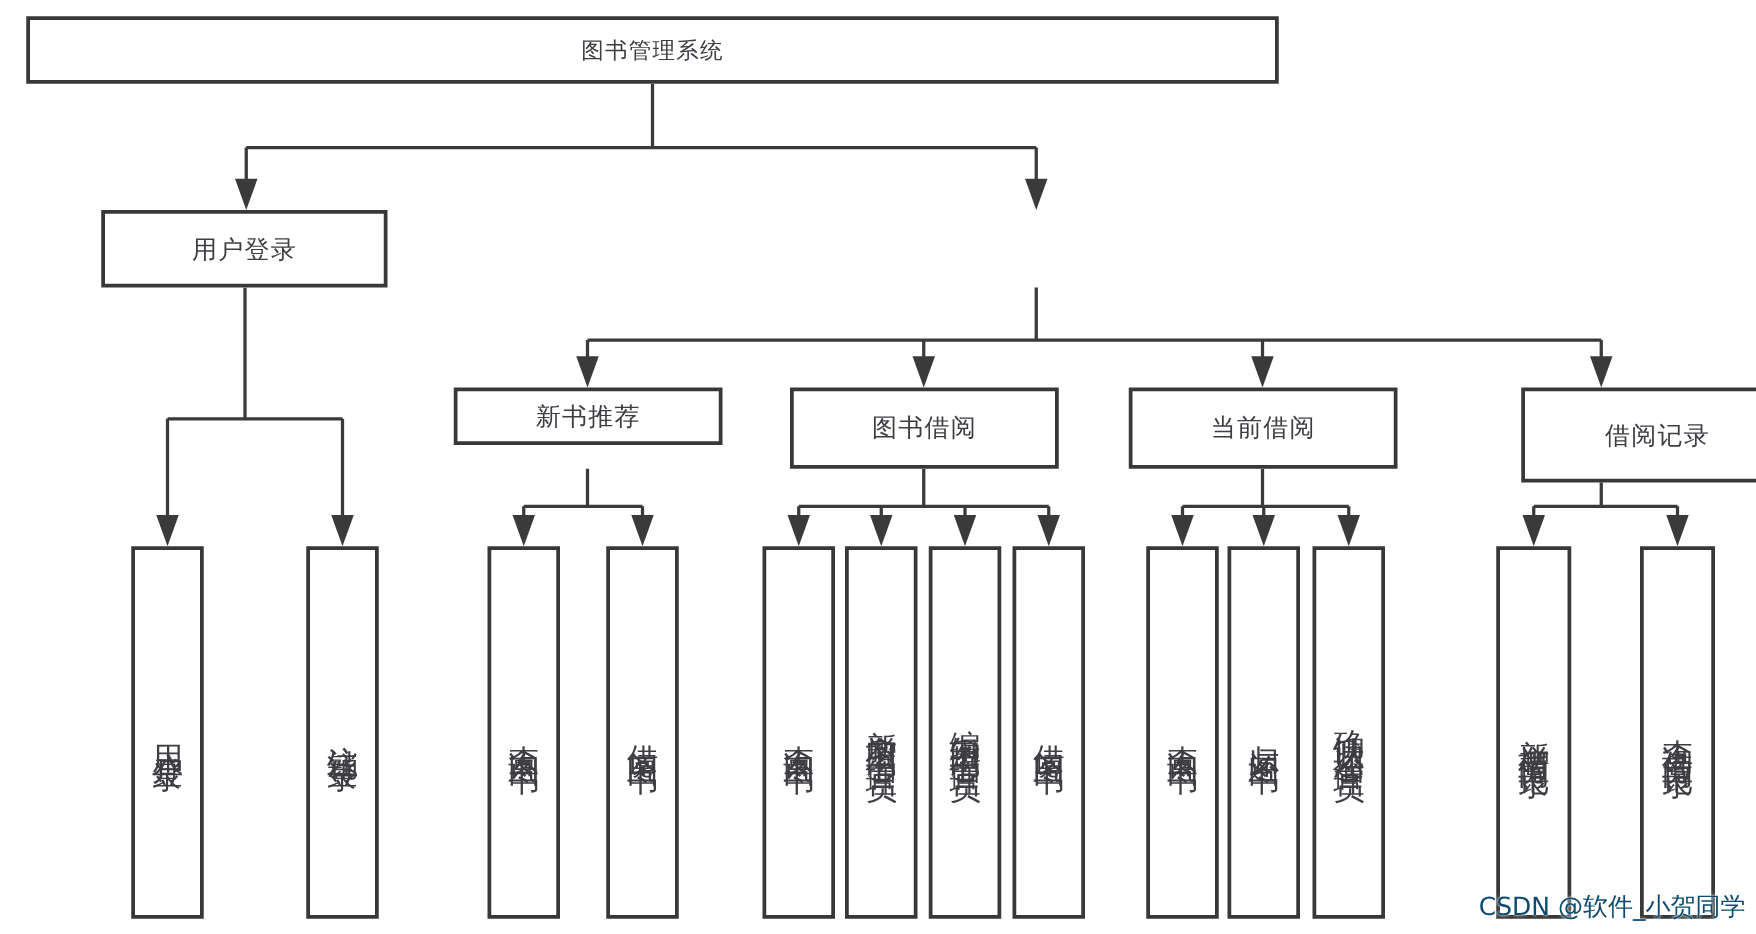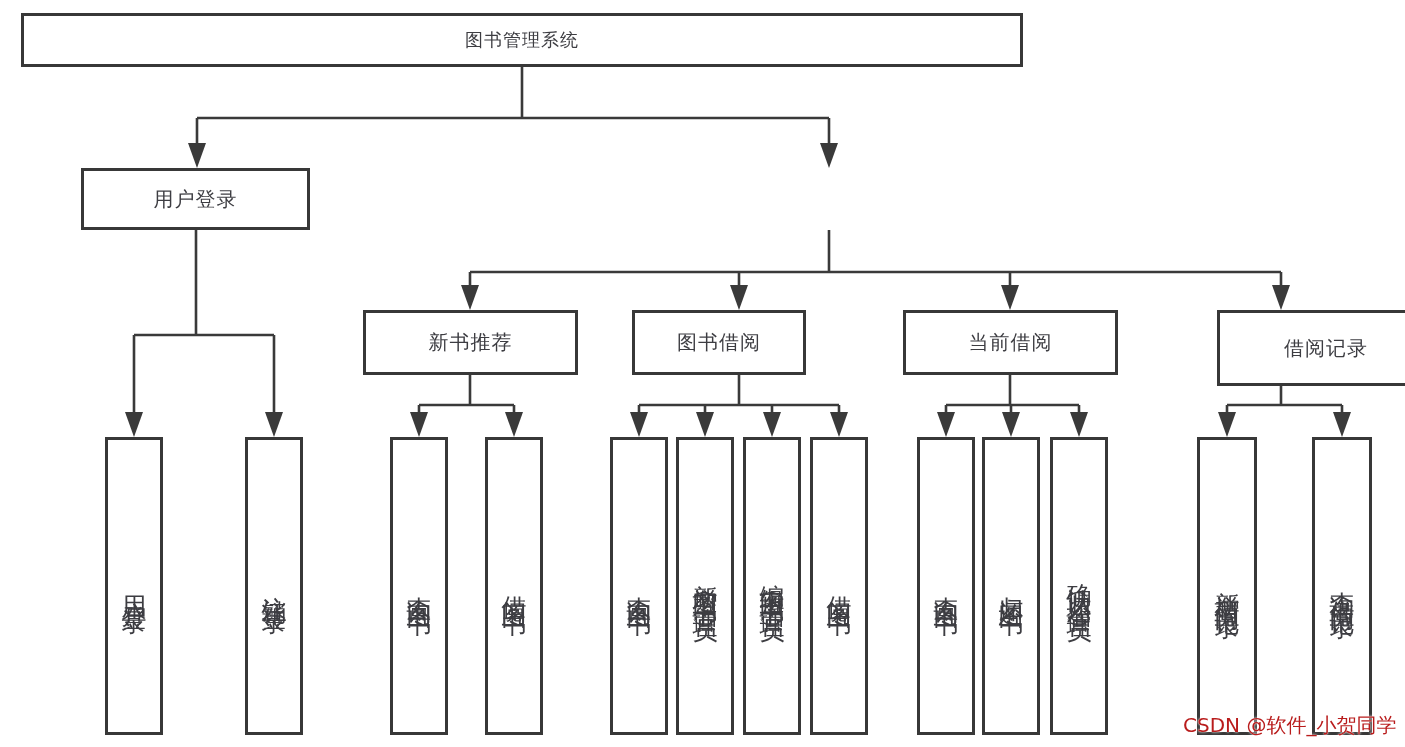--- a/index.html
+++ b/index.html
@@ -28,21 +28,21 @@
     writing-mode:vertical-rl;
     font-size:25px;
     letter-spacing:5px;
     line-height:1;
   }
   .watermark{
     position:absolute;
     left:1183px;top:712px;
     width:212px;
     font-size:20px;
-    color:#b91c1c;
+    color:#0c4a6e;
     text-shadow:0 0 3px #ffffff,0 0 1px #ffffff;
     white-space:nowrap;
     z-index:2;
   }
   .line{stroke:#3a3a3a;stroke-width:2.6;fill:none;}
   .arrow{fill:#3a3a3a;stroke:none;}
 </style>
 </head>
 <body>
 
@@ -95,22 +95,22 @@
       <path class="line" d="M1281 375 V405 M1227 405 H1342 M1227 405 V413 M1342 405 V413"></path>
       <polygon class="arrow" points="1218,412 1236,412 1227,437"></polygon>
       <polygon class="arrow" points="1333,412 1351,412 1342,437"></polygon>
     </g>
   </svg>
 
   <div class="node title-box" style="left:21px;top:13px;width:1002px;height:54px;">图书管理系统</div>
 
   <div class="node hbox" style="left:81px;top:168px;width:229px;height:62px;">用户登录</div>
 
-  <div class="node hbox" style="left:363px;top:310px;width:215px;height:65px;">新书推荐</div>
-  <div class="node hbox" style="left:632px;top:310px;width:174px;height:65px;">图书借阅</div>
+  <div class="node hbox" style="left:363px;top:310px;width:215px;height:46px;">新书推荐</div>
+  <div class="node hbox" style="left:632px;top:310px;width:215px;height:65px;">图书借阅</div>
   <div class="node hbox" style="left:903px;top:310px;width:215px;height:65px;">当前借阅</div>
   <div class="node hbox" style="left:1217px;top:310px;width:218px;height:76px;">借阅记录</div>
 
   <div class="node vbox" style="left:105px;top:437px;width:58px;height:298px;">用户登录</div>
   <div class="node vbox" style="left:245px;top:437px;width:58px;height:298px;">注销登录</div>
 
   <div class="node vbox" style="left:390px;top:437px;width:58px;height:298px;">查询图书</div>
   <div class="node vbox" style="left:485px;top:437px;width:58px;height:298px;">借阅图书</div>
 
   <div class="node vbox" style="left:610px;top:437px;width:58px;height:298px;">查询图书</div>

